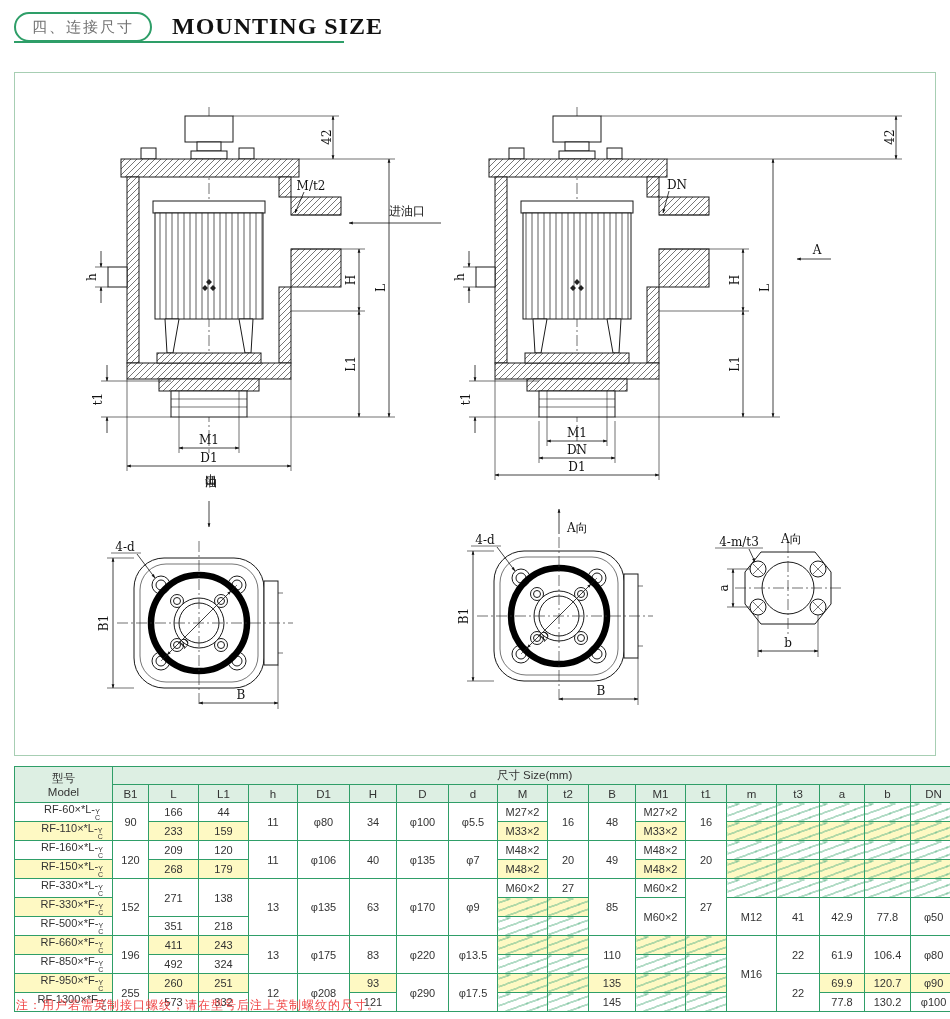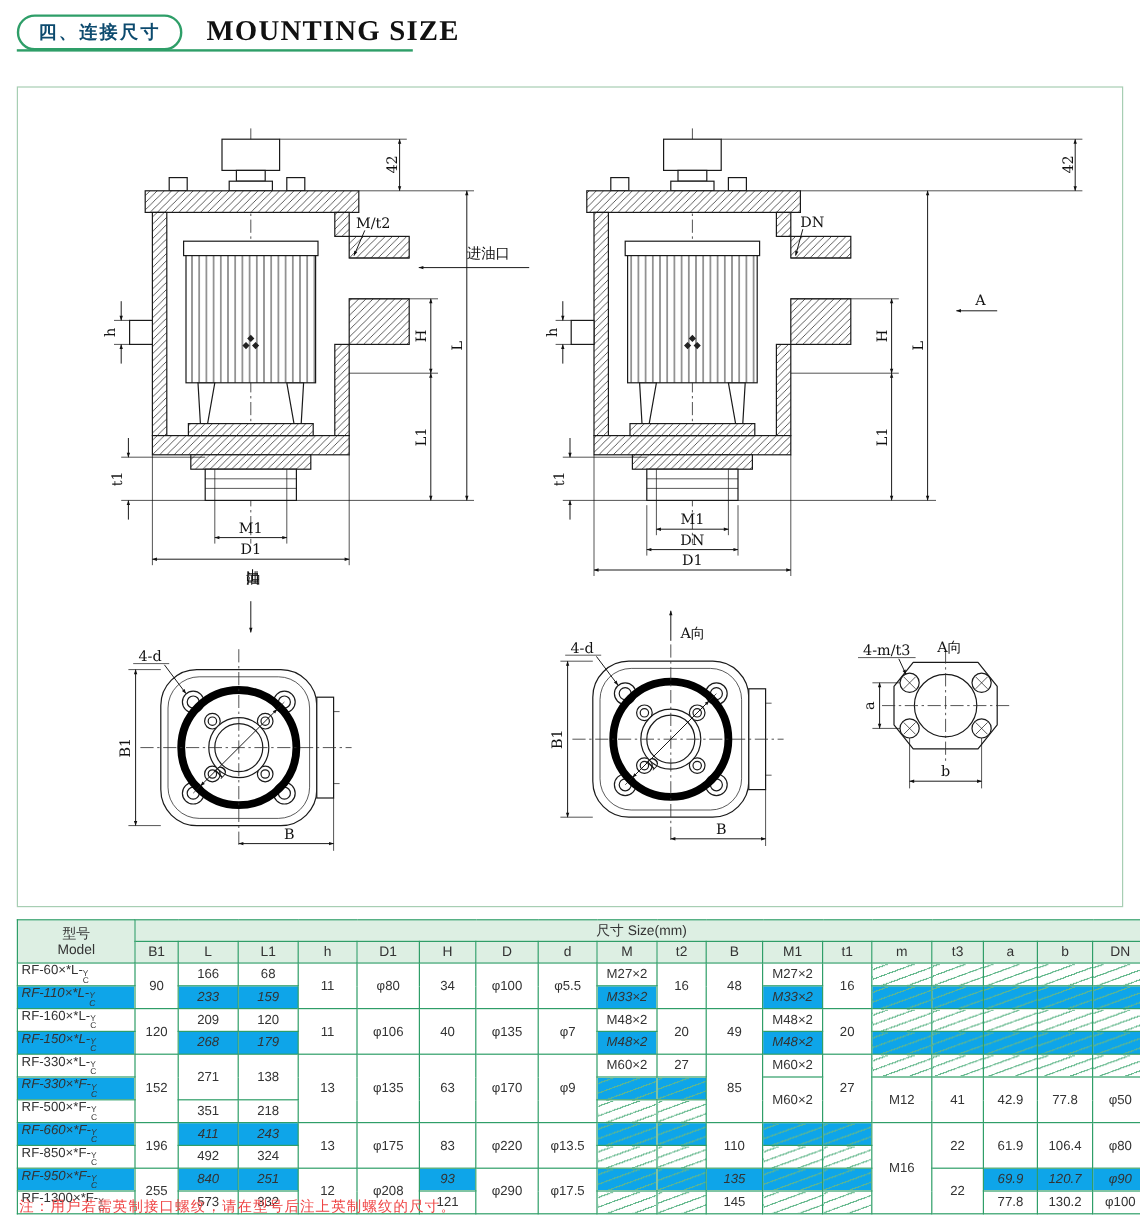--- a/index.html
+++ b/index.html
@@ -2,21 +2,21 @@
 <html><head>
 <meta charset="utf-8">
 <style>
   html,body{margin:0;padding:0;background:#fff;}
   .page{position:relative;width:950px;height:1019px;background:#fff;
         font-family:"Liberation Sans",sans-serif;overflow:hidden;}
 
   
   .pill{position:absolute;left:14px;top:12px;height:26px;padding:0 16px;
         border:2px solid #2e9e68;border-radius:16px;display:flex;align-items:center;
-        font-size:15px;font-weight:bold;letter-spacing:2px;color:#0c4a6e;background:#fff;z-index:2;}
+        font-size:15px;font-weight:normal;letter-spacing:2px;color:#737373;background:#fff;z-index:2;}
   .title-en{position:absolute;left:172px;top:13px;margin:0;font-family:"Liberation Serif",serif;
         font-size:24px;font-weight:bold;letter-spacing:1px;color:#111;}
   .rule{position:absolute;left:14px;top:41px;width:330px;height:2px;background:#2e9e68;}
 
   
   .panel{position:absolute;left:14px;top:72px;width:920px;height:682px;
          border:1.5px solid #a7ceb3;background:#fff;}
   .panel svg{position:absolute;left:0;top:0;}
   .vlabel{position:absolute;left:187px;top:391px;writing-mode:vertical-rl;text-orientation:upright;
           font-family:"DejaVu Serif",serif;font-size:12px;color:#111;letter-spacing:2px;}
@@ -29,22 +29,22 @@
   .ext{stroke:#111;stroke-width:0.6;fill:none;}
   .cl{stroke:#333;stroke-width:0.7;stroke-dasharray:11 3 2 3;fill:none;}
   .thin{stroke:#1a1a1a;stroke-width:0.6;fill:none;}
 
   
   table{position:absolute;left:14px;top:766px;width:922px;border-collapse:collapse;
         table-layout:fixed;font-size:11px;color:#333;}
   th,td{border:1px solid #2f9e68;text-align:center;padding:0;height:17px;
         white-space:nowrap;font-weight:normal;overflow:hidden;}
   thead th{background:#ddefe3;font-size:11.5px;}
-  td.model{text-align:left;padding-left:3px;}
-  .tint{background-color:#0ea5e9;font-style:italic;}
+  td.model{text-align:center;padding-left:17px;}
+  .tint{background-color:#fef9c3;}
   .hatch{background-image:repeating-linear-gradient(-20deg,rgba(0,0,0,0) 0 6.5px,#62b78b 6.5px 7.5px);}
   .stack{display:inline-flex;flex-direction:column;font-size:7px;line-height:6px;vertical-align:-1px;}
   .note{position:absolute;left:16px;top:997px;margin:0;font-size:12px;color:#ef4444;letter-spacing:1px;}
 </style>
 </head>
 <body>
 
 <div class="page">
 
   <div class="pill">
@@ -381,21 +381,21 @@
         </tr>
       </thead>
       <tbody>
         <tr>
           <td class="model"><span>RF-60×*L-</span><span class="stack">
               <span>Y</span>
               <span>C</span>
             </span></td>
           <td rowspan="2">90</td>
           <td>166</td>
-          <td>68</td>
+          <td>44</td>
           <td rowspan="2">11</td>
           <td rowspan="2">φ80</td>
           <td rowspan="2">34</td>
           <td rowspan="2">φ100</td>
           <td rowspan="2">φ5.5</td>
           <td>M27×2</td>
           <td rowspan="2">16</td>
           <td rowspan="2">48</td>
           <td>M27×2</td>
           <td rowspan="2">16</td>
@@ -542,21 +542,21 @@
           <td class="hatch"></td>
           <td class="hatch"></td>
           <td class="hatch"></td>
         </tr>
         <tr>
           <td class="model tint"><span>RF-950×*F-</span><span class="stack">
               <span>Y</span>
               <span>C</span>
             </span></td>
           <td rowspan="2">255</td>
-          <td class="tint">840</td>
+          <td class="tint">260</td>
           <td class="tint">251</td>
           <td rowspan="2">12</td>
           <td rowspan="2">φ208</td>
           <td class="tint">93</td>
           <td rowspan="2">φ290</td>
           <td rowspan="2">φ17.5</td>
           <td class="hatch tint"></td>
           <td class="hatch tint"></td>
           <td class="tint">135</td>
           <td class="hatch tint"></td>

